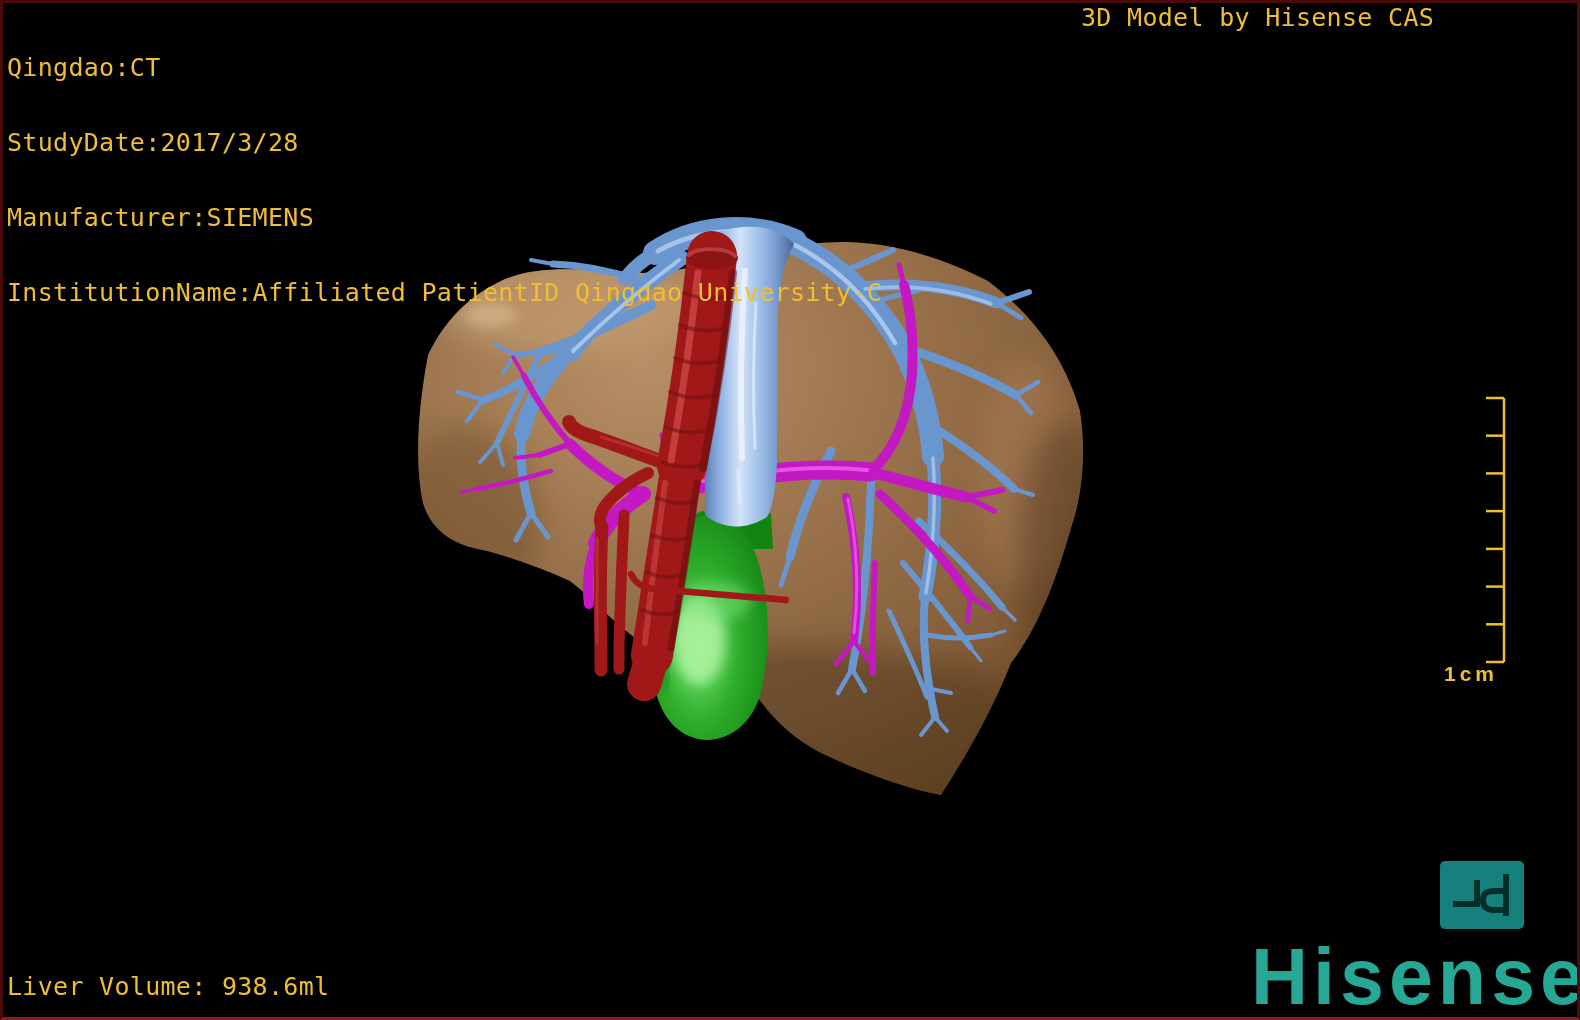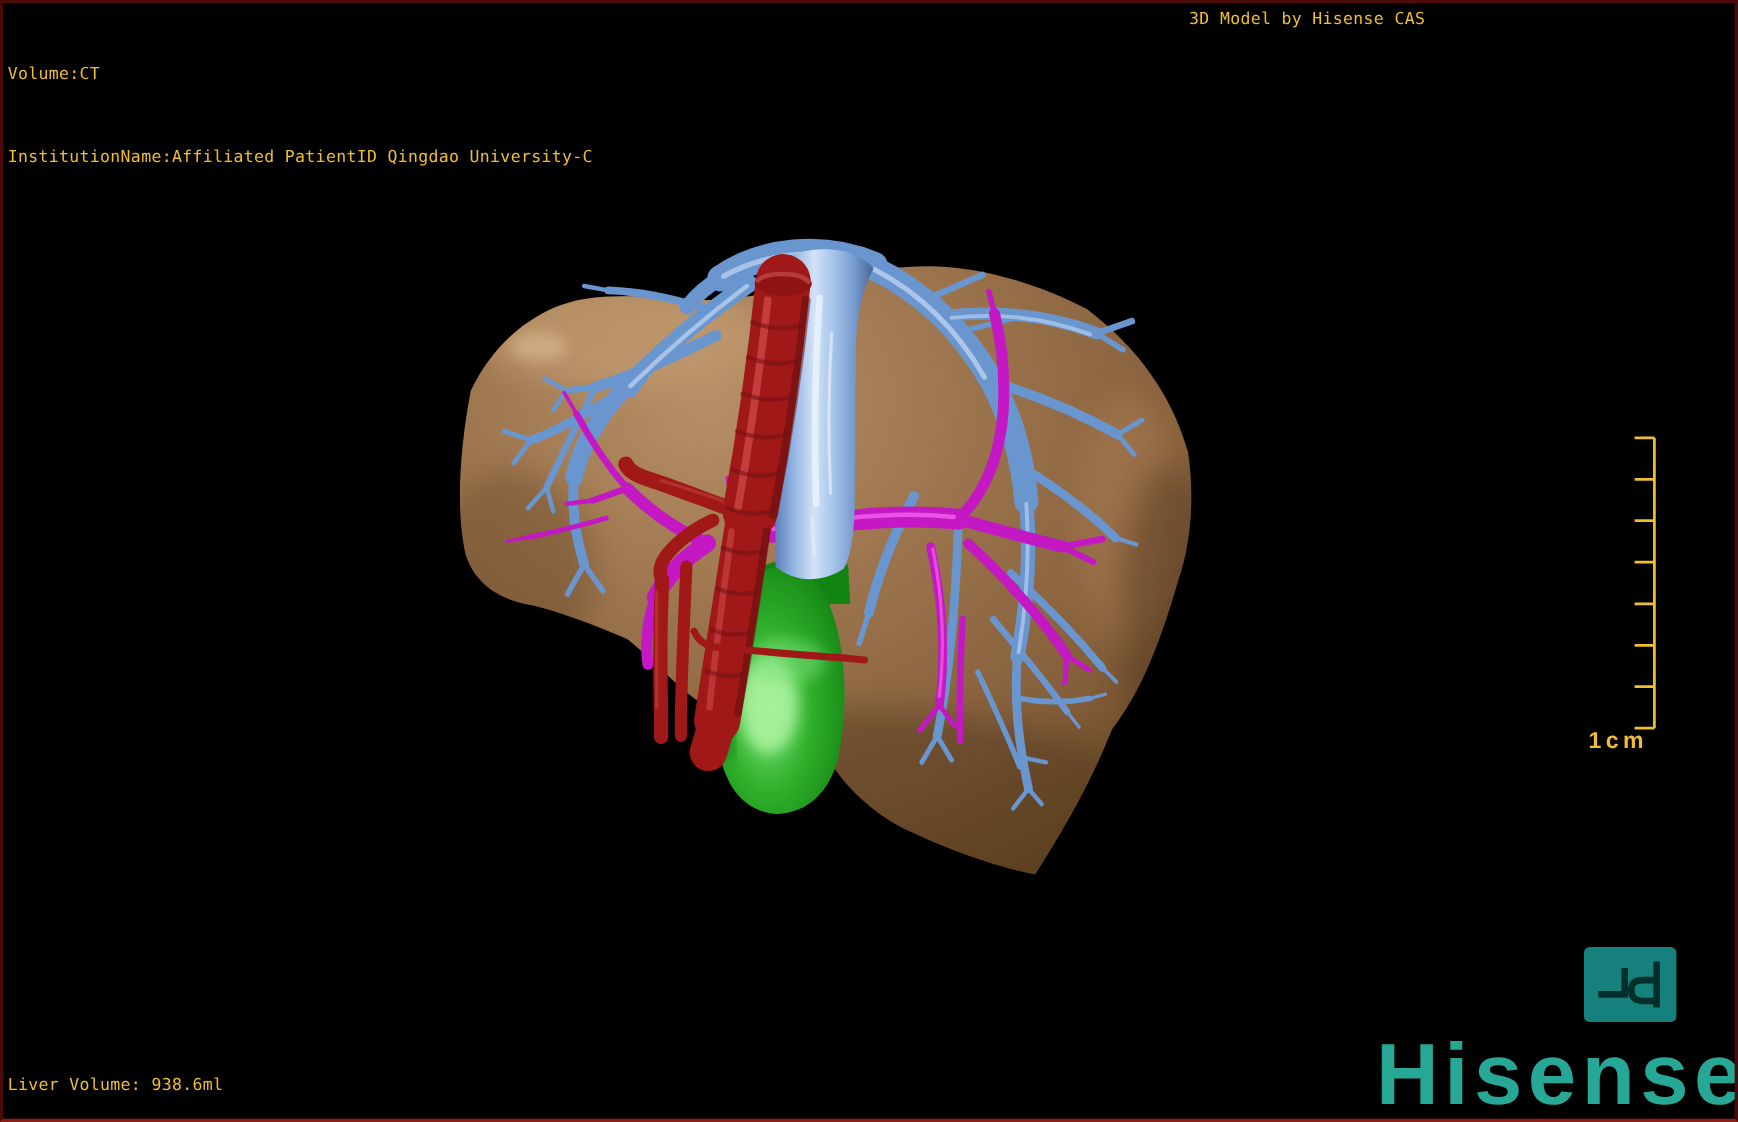--- a/index.html
+++ b/index.html
@@ -19,21 +19,21 @@
   body{background:#222;font-family:"DejaVu Sans Mono",monospace;}
   .frame{
     position:relative;width:1580px;height:1020px;background:var(--background);
     overflow:hidden;
     border-top:3px solid var(--frame-border);
     border-left:3px solid var(--frame-border);
     border-right:3px solid var(--frame-border);
     border-bottom:3px solid var(--frame-border-bottom);
   }
   .ovl{position:absolute;color:var(--overlay-text);font-family:"DejaVu Sans Mono",monospace;
-       font-size:15px;line-height:25px;letter-spacing:0.3px;white-space:pre;}
+       font-size:25px;line-height:25px;letter-spacing:0.3px;white-space:pre;}
   .info-block{left:4px;top:2px;}
   .credit{left:1078px;top:2px;}
   .volume{left:4px;top:971px;text-align:center;}
   .viewport-svg{position:absolute;left:0;top:0;}
   .scalebar-svg{position:absolute;left:1478px;top:388px;}
   .scalebar-svg line{stroke:var(--overlay-text);stroke-width:2.5;}
   .scale-label{left:1441px;top:658px;font-family:"Liberation Sans",sans-serif;
        font-weight:bold;font-size:21px;letter-spacing:4px;line-height:26px;}
   .orient{position:absolute;left:1437px;top:858px;width:84px;height:68px;
        background:var(--icon-teal);border-radius:5px;}
@@ -242,21 +242,23 @@
           <path d="M649,532 q18,8 36,3"></path>
         <path d="M644,569 q17,8 34,3"></path>
           <path d="M639,607 q16,7 32,3"></path>
       </g>
       <path class="ar" stroke-width="6.5" d="M645,585 C688,589 730,593 762,595 L783,597"></path>
       <path class="ar" stroke-width="6.5" d="M645,585 C637,583 631,578 628,571"></path>
     </g>
   </svg>
 
   <div class="ovl info-block">
-    <div>Volume:CT</div>
+    <div>Qingdao:CT</div>
+    <div>StudyDate:2017/3/28</div>
+    <div>Manufacturer:SIEMENS</div>
     <div>InstitutionName:Affiliated PatientID Qingdao University-C</div>
   </div>
 
   <div class="ovl credit">3D Model by Hisense CAS</div>
 
   <div class="ovl volume">Liver Volume: 938.6ml</div>
 
   <svg class="scalebar-svg" width="34" height="284">
     <line x1="23" y1="7" x2="23" y2="271"></line>
     <line x1="5" y1="7" x2="23" y2="7"></line>

